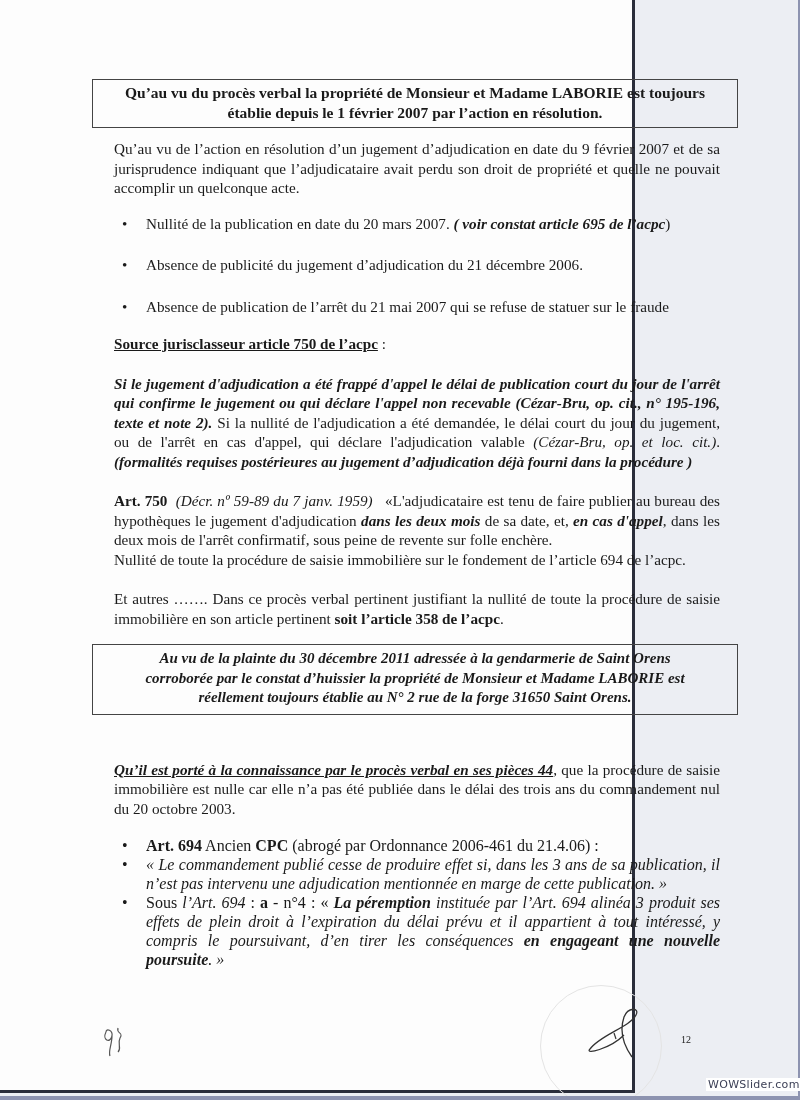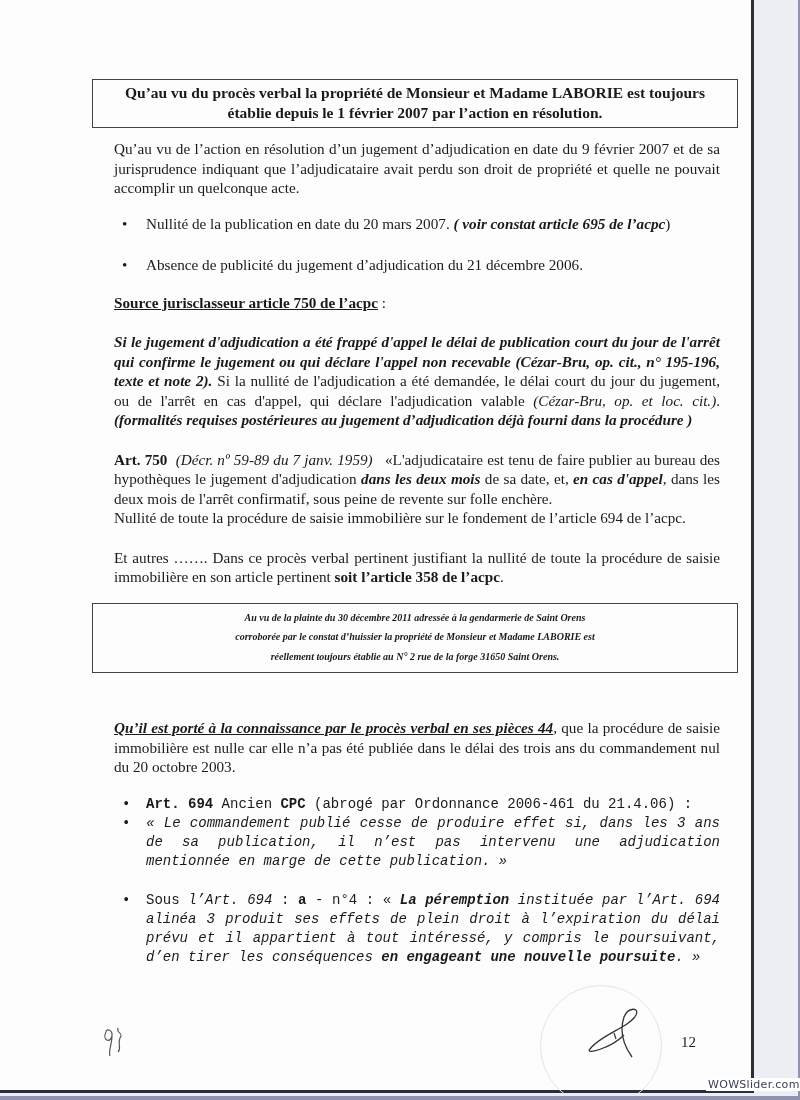--- a/index.html
+++ b/index.html
@@ -3,66 +3,66 @@
 <meta charset="utf-8">
 <style>
   html, body { margin: 0; padding: 0; }
   body {
     width: 800px; height: 1100px; position: relative; overflow: hidden;
     background: #eceef3;
     font-family: "Liberation Serif", serif;
     color: #1a1a1a;
   }
   .page {
-    position: absolute; left: 0; top: 0; width: 754px; height: 1093px;
+    position: absolute; left: 0; top: 0; width: 635px; height: 1093px;
     background: #fdfdfd;
     border-right: 3px solid #2a2d3a;
     border-bottom: 3px solid #2a2d3a;
     box-sizing: border-box;
   }
   .shadow-r { position:absolute; left:798px; top:0; width:2px; height:1096px; background:#8d93b0; }
   .shadow-b { position:absolute; left:0; top:1096px; width:800px; height:4px; background:#8d93b0; }
   .content {
     position: absolute; left: 114px; top: 79px; width: 606px;
     font-size: 15.2px; line-height: 19.5px; text-align: justify;
   }
   .box {
     border: 1.5px solid #444; padding: 3px 8px 4px 8px; text-align: center;
     font-weight: bold; font-size: 15.5px; line-height: 20px;
     margin-left: -22px; margin-right: -18px;
   }
-  .box.italic { font-style: italic; font-size: 10px; line-height: 19.5px; padding: 4px 8px 6px 8px; }
+  .box.italic { font-style: italic; font-size: 15px; line-height: 19.5px; padding: 4px 8px 6px 8px; }
   p { margin: 0; }
   .para1 { margin-top: 11px; }
   ul.bullets { list-style: none; margin: 0; padding: 0; }
   ul.bullets li { position: relative; padding-left: 32px; }
   ul.bullets li::before { content: "•"; position: absolute; left: 8px; top: 0; }
   .b1 { margin-top: 16px; }
   .b2 { margin-top: 22px; }
   .b3 { margin-top: 22px; }
   .src-body { margin-top: 20px; }
   .art750 { margin-top: 20px; }
   .autres { margin-top: 20px; }
   .box2wrap { margin-top: 16px; }
   .porte { margin-top: 45px; }
   .sans {
-    font-family: Liberation Mono, monospace; font-size: 14px; line-height: 19px;
+    font-family: Liberation Serif, serif; font-size: 16px; line-height: 19px;
   }
   ul.sansbul { list-style: none; margin: 18px 0 0 0; padding: 0; }
   ul.sansbul li { position: relative; padding-left: 32px; }
   ul.sansbul li::before { content: "•"; position: absolute; left: 8px; top: 0; }
-  .sous { margin-top: 20px; }
+  .sous { }
   .bi { font-weight: bold; font-style: italic; }
   .i { font-style: italic; }
   .b { font-weight: bold; }
   .u { text-decoration: underline; }
   .initials { position:absolute; left: 100px; top: 1022px; }
   .signature { position:absolute; left: 580px; top: 1005px; }
   .stamp { position:absolute; left: 540px; top: 985px; width: 120px; height: 120px; border-radius: 50%; border: 1px solid #e4e4e4; }
-  .pagenum { position:absolute; left: 681px; top: 1034px; font-size: 15px; }
+  .pagenum { position:absolute; left: 681px; top: 1034px; font-size: 10px; }
   .watermark {
     position:absolute; left: 706px; top: 1078px; font-family: "DejaVu Sans", sans-serif;
     font-size: 11px; color: #3b3f55; background: #ffffff; padding: 0 2px; letter-spacing: 0.3px;
   }
 </style>
 </head>
 <body>
 
 <div class="page">
   <div class="content">
@@ -70,20 +70,21 @@
     <div class="box">
       <div>Qu’au vu du procès verbal la propriété de Monsieur et Madame LABORIE est toujours</div>
       <div>établie depuis le 1 février 2007 par l’action en résolution.</div>
     </div>
 
     <p class="para1">Qu’au vu de l’action en résolution d’un jugement d’adjudication en date du 9 février 2007 et de sa jurisprudence indiquant que l’adjudicataire avait perdu son droit de propriété et quelle ne pouvait accomplir un quelconque acte.</p>
 
     <ul class="bullets">
       <li class="b1"><span>Nullité de la publication en date du 20 mars 2007. </span><span class="bi">( voir constat article 695 de l’acpc</span><span>)</span></li>
       <li class="b2"><span>Absence de publicité du jugement d’adjudication du 21 décembre 2006.</span></li>
+      <li class="b3"><span>Absence de publication de l’arrêt du 21 mai 2007 qui se refuse de statuer sur le fraude</span></li>
     </ul>
 
     <p class="src-title-wrap" style="margin-top:18px;"><span class="b u">Source jurisclasseur article 750 de l’acpc</span><span> :</span></p>
 
     <p class="src-body"><span class="bi">Si le jugement d'adjudication a été frappé d'appel le délai de publication court du jour de l'arrêt qui confirme le jugement ou qui déclare l'appel non recevable (Cézar-Bru, op. cit., n° 195-196, texte et note 2).</span><span> Si la nullité de l'adjudication a été demandée, le délai court du jour du jugement, ou de l'arrêt en cas d'appel, qui déclare l'adjudication valable </span><span class="i">(Cézar-Bru, op. et loc. cit.)</span><span>. </span><span class="bi">(formalités requises postérieures au jugement d’adjudication déjà fourni dans la procédure )</span></p>
 
     <p class="art750"><span class="b">Art. 750</span>&nbsp;&nbsp;<span class="i">(Décr. nº 59-89 du 7 janv. 1959)</span>&nbsp;&nbsp;&nbsp;<span>«L'adjudicataire est tenu de faire publier au bureau des hypothèques le jugement d'adjudication </span><span class="bi">dans les deux mois</span><span> de sa date, et, </span><span class="bi">en cas d'appel</span><span>, dans les deux mois de l'arrêt confirmatif, sous peine de revente sur folle enchère.</span><br><span>Nullité de toute la procédure de saisie immobilière sur le fondement de l’article 694 de l’acpc.</span></p>
 
     <p class="autres"><span>Et autres ……. Dans ce procès verbal pertinent justifiant la nullité de toute la procédure de saisie immobilière en son article pertinent </span><span class="b">soit l’article 358 de l’acpc</span><span>.</span></p>
 

